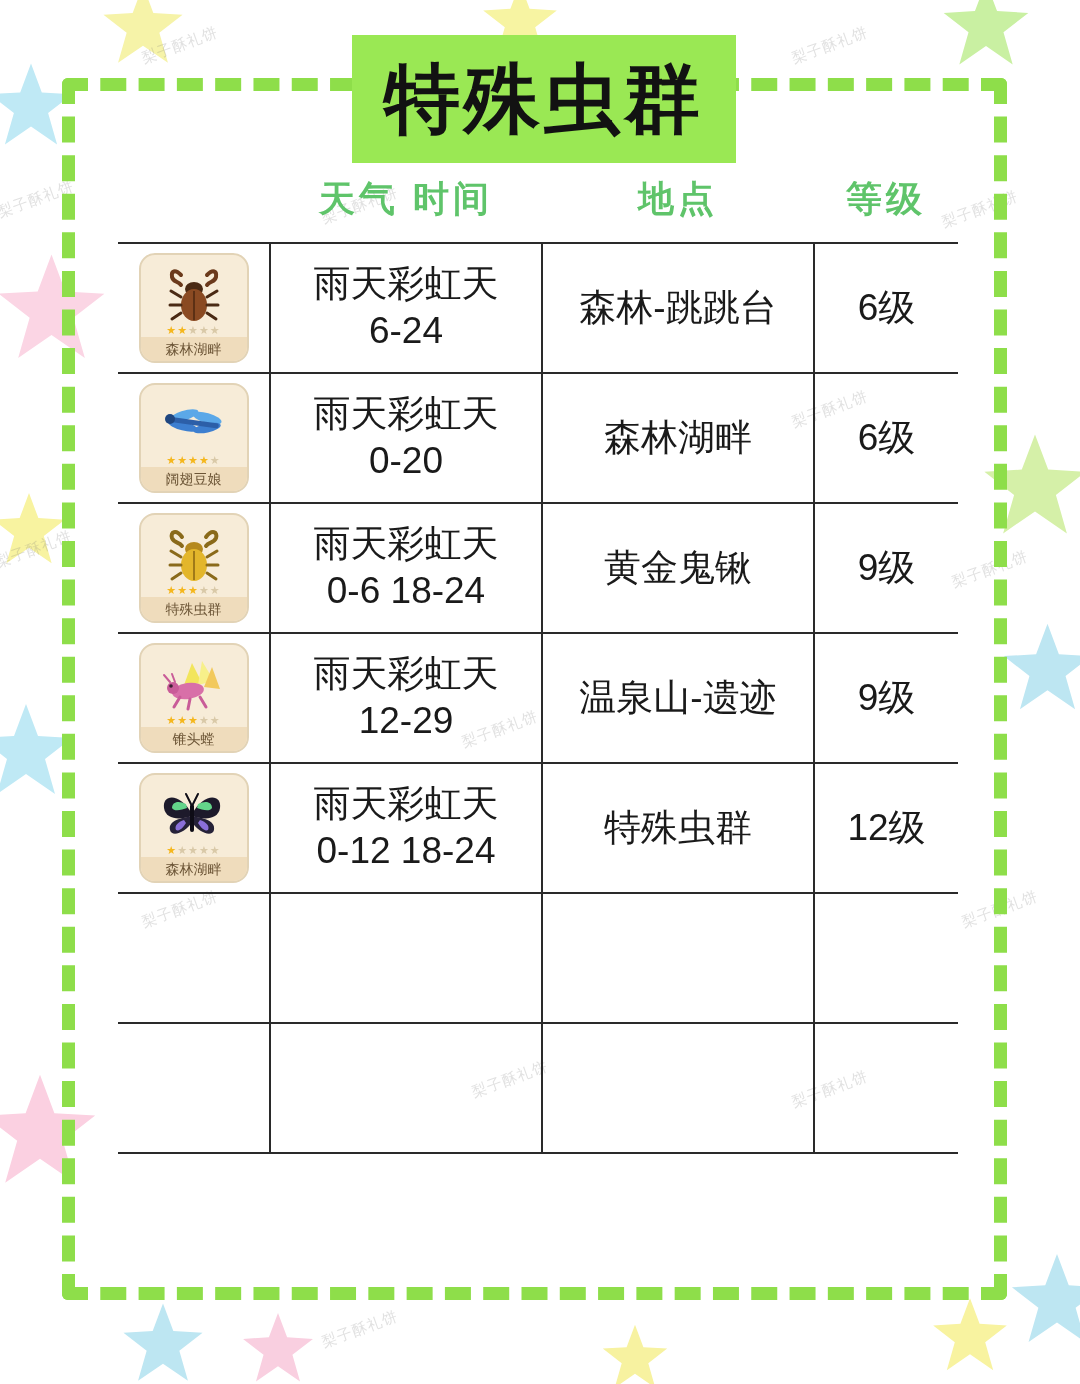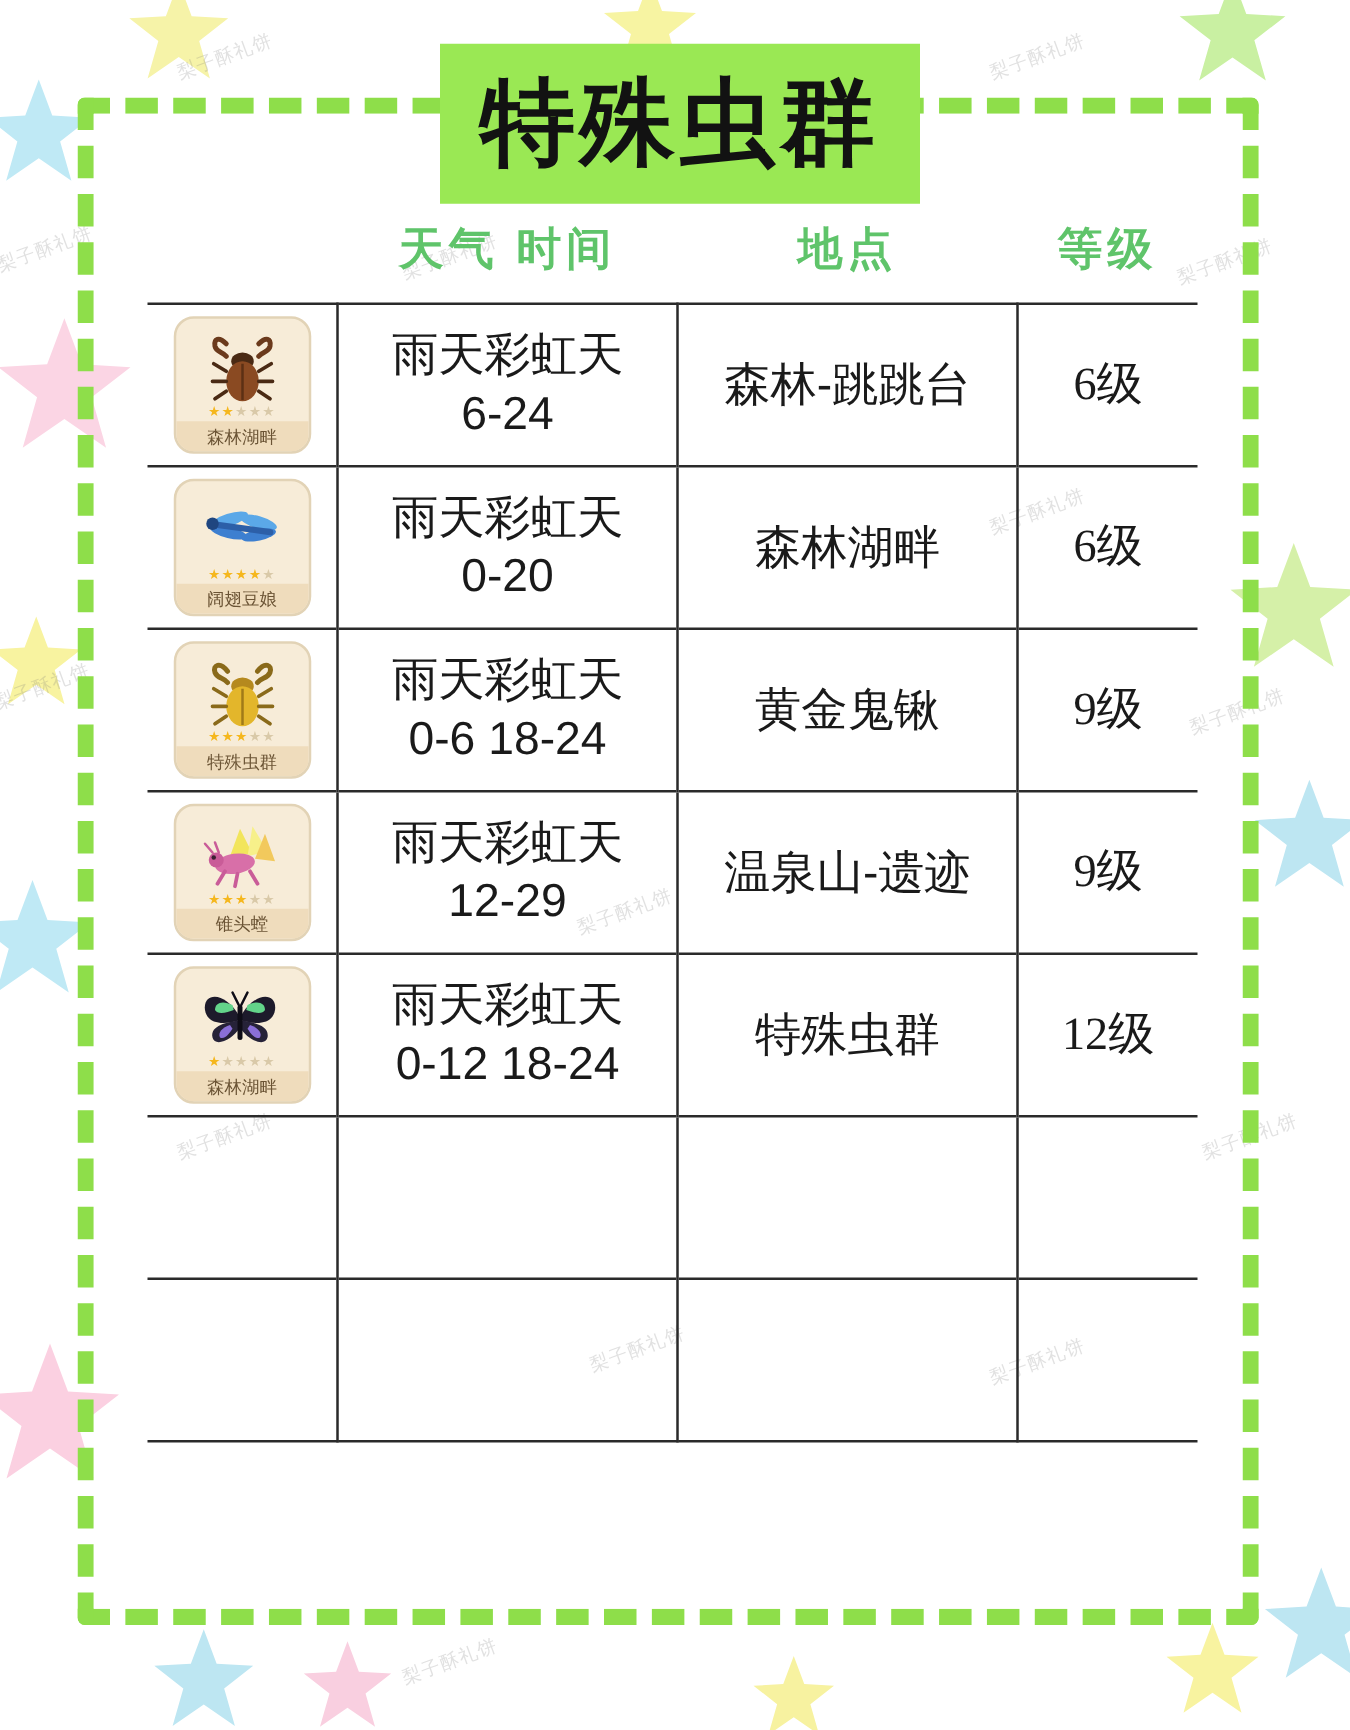--- a/index.html
+++ b/index.html
@@ -102,21 +102,21 @@
     border-top: 2px solid #2a2a2a;
     border-right: 2px solid #2a2a2a;
     height: 128px;
     text-align: center;
     vertical-align: middle;
     font-size: 37px;
     color: #1a1a1a;
     padding: 0 4px;
     line-height: 1.15;
   }
-  tbody tr td:last-child { border-right: none; font-family: Liberation Serif, serif; }
+  tbody tr td:last-child { border-right: none; }
   tbody tr:last-child td { border-bottom: 2px solid #2a2a2a; }
   td.col-icon { border-right: 2px solid #2a2a2a; }
   td.col-time .two-line { display: block; }
   td.col-time .line2 { display: block; margin-top: 4px; }
 
   
   .bug-card {
     width: 110px;
     height: 110px;
     margin: 0 auto;

